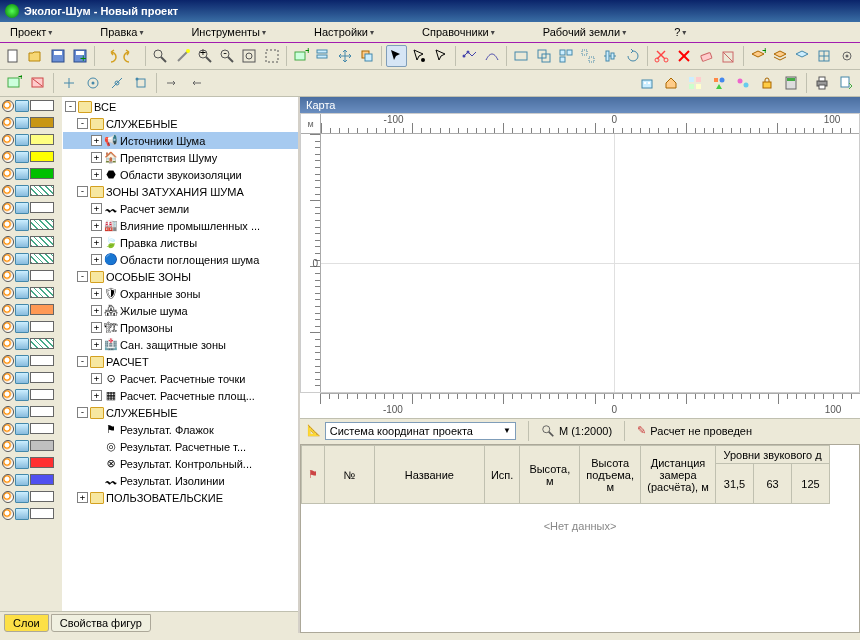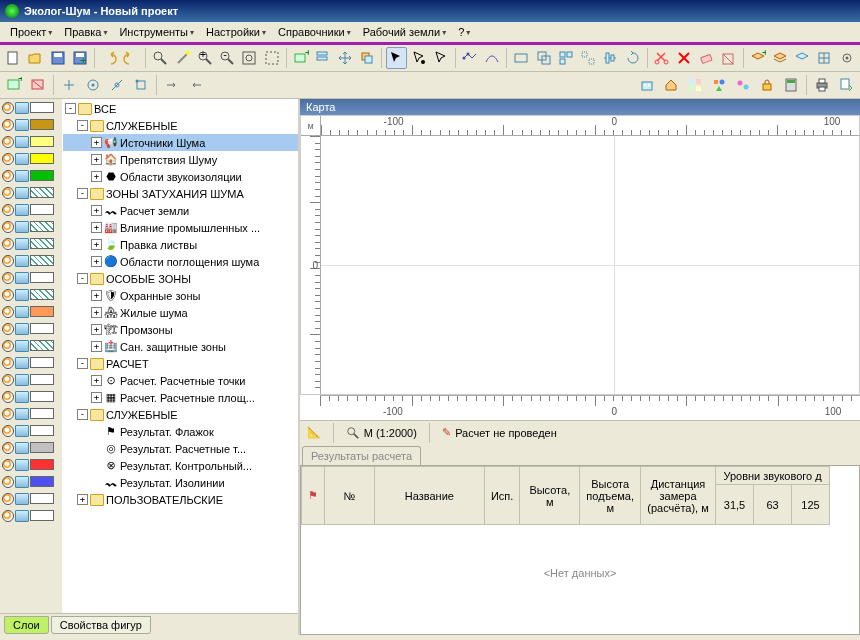--- a/index.html
+++ b/index.html
@@ -1,21 +1,21 @@
 <!DOCTYPE html>
 <html><head>
 <meta charset="utf-8">
 <style>
 * { box-sizing: border-box; font-family: Tahoma, Verdana, sans-serif; font-size: 11px; }
 body { margin: 0; width: 860px; height: 640px; overflow: hidden; background: #ece9d8; }
 
 .titlebar { background: linear-gradient(#0a246a, #3a6ea5); height: 22px; display: flex; align-items: center; padding: 0 5px; color: white; font-weight: bold; gap: 5px; }
 .titlebar .appicon { width: 14px; height: 14px; background: radial-gradient(#5f5, #070); border-radius: 50%; }
 
-.menubar { display: flex; background: #ece9d8; padding: 2px 4px; border-bottom: 3px solid #a21caf; }
+.menubar { display: flex; background: #ece9d8; padding: 2px 4px; border-bottom: 1px solid #a21caf; gap: 36px; }
 .menubar .mi { padding: 2px 6px; display: flex; align-items: center; gap: 2px; }
 .menubar .arrow { font-size: 8px; color: #444; }
 
 .toolbar { display: flex; background: #ece9d8; padding: 2px 3px; border-bottom: 1px solid #c0c0b0; gap: 2px; align-items: center; }
 .tbtn { width: 22px; height: 22px; border: 1px solid transparent; display: flex; align-items: center; justify-content: center; border-radius: 2px; }
 .tbtn svg { width: 16px; height: 16px; }
 .sep { width: 1px; height: 20px; background: #c0c0b0; margin: 0 2px; }
 
 .main { display: flex; height: calc(640px - 22px - 22px - 30px - 30px); }
 .left { width: 300px; display: flex; flex-direction: column; border-right: 2px solid #d4d0c8; background: white; }
@@ -32,21 +32,21 @@
 
 .node { height: 17px; display: flex; align-items: center; gap: 2px; padding-left: 2px; white-space: nowrap; }
 .node.sel { background: #a6caf0; }
 .exp { width: 11px; height: 11px; border: 1px solid #808080; background: white; color: black; font-size: 9px; line-height: 9px; text-align: center; font-family: monospace; }
 .folder { width: 14px; height: 12px; background: #f7e7a0; border: 1px solid #d4a020; border-radius: 1px; }
 .ind1 { padding-left: 14px; } .ind2 { padding-left: 28px; }
 .treeicon { width: 14px; height: 14px; display: flex; align-items: center; justify-content: center; }
 
 .tabs-bottom { height: 22px; display: flex; align-items: center; background: #ece9d8; padding: 0 4px; border-top: 1px solid #c0c0b0;}
 .tabs-bottom .tab { padding: 2px 8px; border: 1px solid #aca899; border-radius: 0 0 3px 3px; background: #f0f0e0; margin-right: 2px; }
-.tabs-bottom .tab.act { background: #bef264; text-align: center; }
+.tabs-bottom .tab.act { background: #fde047; text-align: center; }
 
 .map-title { background: linear-gradient(#4a6ea0, #6a8ec0); color: white; padding: 2px 6px; }
 .map-area { flex: 1; position: relative; background: white; border: 1px solid #ccc; overflow: hidden; }
 .ruler-h { position: absolute; top: 0; left: 20px; right: 0; height: 20px; border-bottom: 1px solid #aaa; }
 .ruler-v { position: absolute; top: 20px; left: 0; width: 20px; bottom: 0; border-right: 1px solid #aaa; }
 .ruler-corner { position: absolute; top: 0; left: 0; width: 20px; height: 20px; border-right: 1px solid #aaa; border-bottom: 1px solid #aaa; font-size: 9px; display:flex; align-items:center; justify-content:center; color:#666;}
 .canvas-inner { position: absolute; top: 20px; left: 20px; right: 0; bottom: 0; }
 .tick { position: absolute; background: #808080; }
 .tickh { width: 1px; height: 5px; bottom: 0; }
 .tickh.maj { height: 10px; }
@@ -65,21 +65,21 @@
 .dropdown { border: 1px solid #7f9db9; background: white; padding: 1px 4px; display:flex; align-items:center; gap:30px; height:18px; }
 .dropdown .ar { font-size: 8px; color: #000; }
 
 .tabstrip { display: flex; padding: 2px 2px 0 2px; background: #ece9d8; }
 .tabstrip .tab { padding: 3px 8px; border: 1px solid #aca899; border-bottom: none; border-radius: 3px 3px 0 0; background: #ece9d8; margin-right: 1px; color:#888; }
 .tabstrip .tab.act { background: white; color: #000; }
 
 .gridpane { flex: 1; border: 1px solid #aca899; background: white; overflow: auto; }
 table.data { border-collapse: collapse; width: auto; }
 table.data th { background: #ece9d8; border: 1px solid #c0c0b0; padding: 2px 6px; font-weight: normal; height: 40px; }
-.nodata { color: #888; text-align: center; padding: 42px; }
+.nodata { color: #888; text-align: center; padding: 16px; }
 
 .mag { width:14px; height:14px; }
 </style>
 </head>
 <body>
 
 <div class="titlebar">
   <span class="appicon"></span>
   <span>Эколог-Шум - Новый проект</span>
 </div>
@@ -901,38 +901,41 @@
         <div class="tickb" style="left: 96.6102%;"></div>
         <div class="tickb" style="left: 98.3051%;"></div>
         <div class="ticklbl-b" style="left: 13.5%;">-100</div>
         <div class="ticklbl-b" style="left: 54.5%;">0</div>
         <div class="ticklbl-b" style="left: 95%;">100</div>
       </div>
 
     <div class="status-strip">
       <div class="sec">
         <span>📐</span>
+        <div class="dropdown">
+          <span>Система координат проекта</span>
+            <span class="ar">▼</span>
+        </div>
       </div>
       <span class="sep"></span>
       <div class="sec">
         <svg class="mag" viewBox="0 0 16 16">
             <circle cx="6" cy="6" r="4" fill="none" stroke="#555"></circle>
             <line x1="9" y1="9" x2="14" y2="14" stroke="#555" stroke-width="2"></line>
           </svg>
         <span>М (1:2000)</span>
       </div>
       <span class="sep"></span>
       <div class="sec">
         <span style="color:#c44">✎</span>
         <span>Расчет не проведен</span>
       </div>
     </div>
 
     <div class="tabstrip">
-      <div class="tab">Результаты расчета</div>
     </div>
     <div class="gridpane">
       <table class="data">
         <tbody>
             <tr>
           <th rowspan="2" style="width:22px"><span style="color:#c44">⚑</span></th>
           <th rowspan="2" style="width:50px">№</th>
           <th rowspan="2" style="width:110px">Название</th>
           <th rowspan="2" style="width:35px">Исп.</th>
           <th rowspan="2" style="width:60px">Высота, м</th>

